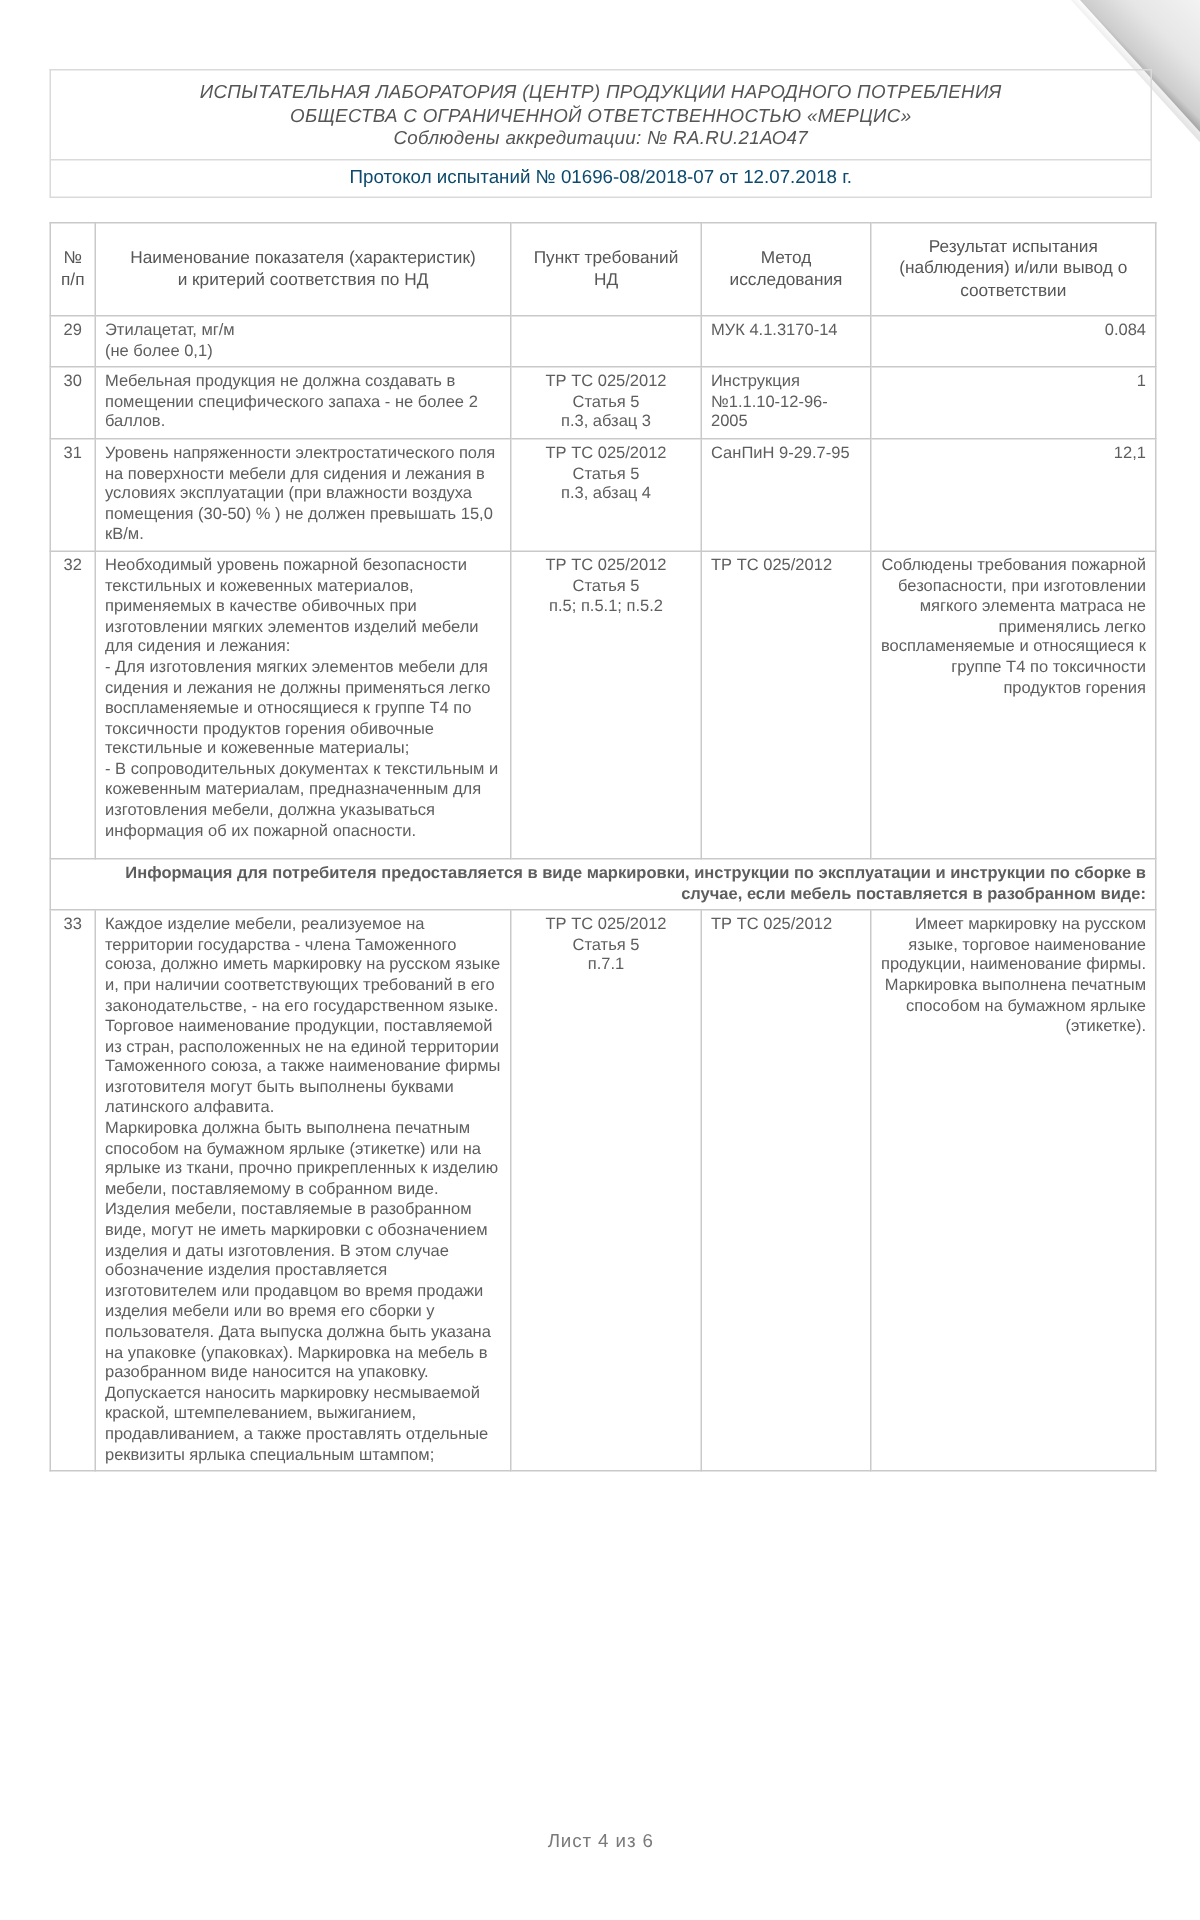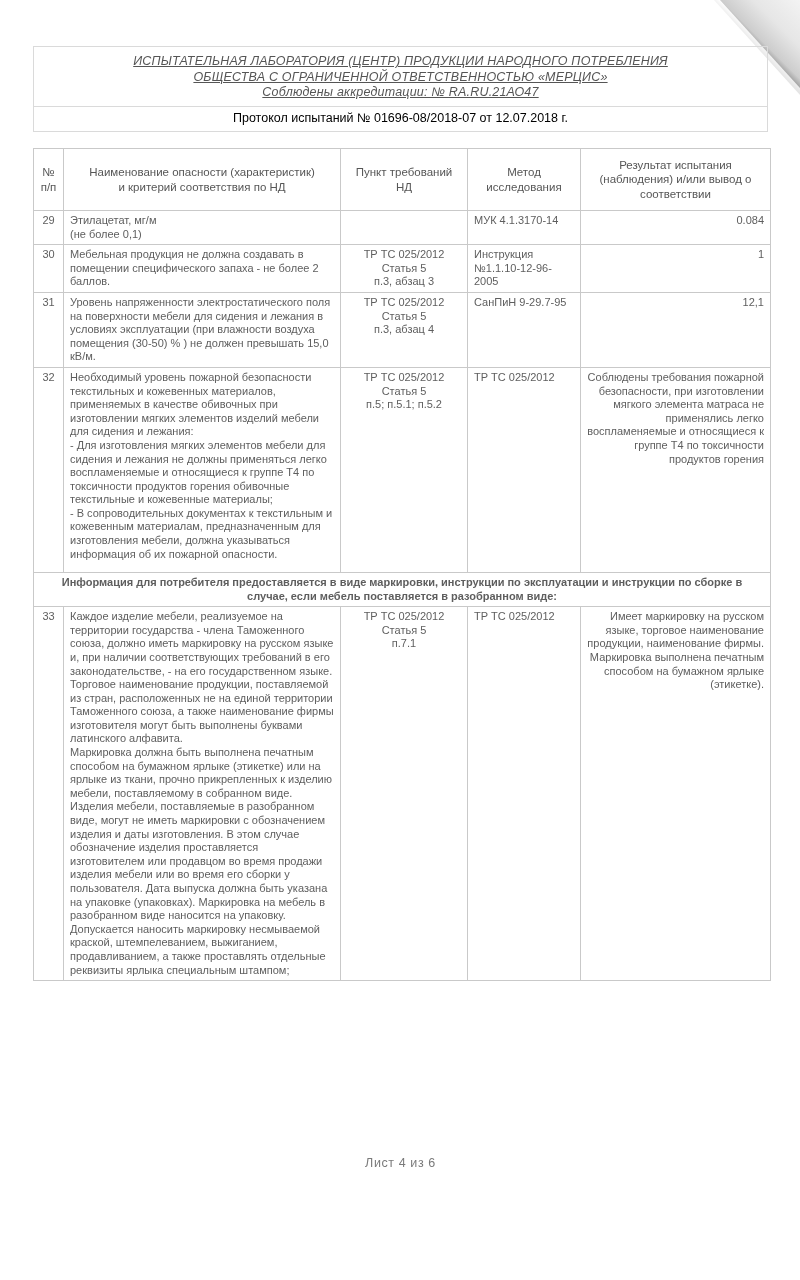--- a/index.html
+++ b/index.html
@@ -32,28 +32,27 @@
     position:absolute; left:33px; top:46px; width:735px;
     color:#555;
   }
   .hdr-main {
     border:1px solid #dadada; border-bottom:none;
     padding:7px 8px 5px 8px;
     text-align:center;
     font-style:italic;
     font-size:12.5px; line-height:15.5px;
     letter-spacing:0.2px;
-    text-decoration:underline;
   }
   .hdr-proto {
     border:1px solid #dadada;
     padding:5px 0 6px 0;
     text-align:center;
     font-size:12.5px; line-height:13px;
-    color:#000000;
+    color:#0c4a6e;
   }
 
   
   table.results {
     position:absolute; left:33px; top:148px;
     width:737px;
     border-collapse:collapse; table-layout:fixed;
   }
   table.results th, table.results td {
     border:1px solid #c9c9c9;
@@ -84,27 +83,27 @@
   tr.h-r30   { height:47px; }
   tr.h-r31   { height:61px; }
   tr.h-r32   { height:205px;margin-top:31px; }
   tr.h-note  { height:33px; }
   tr.h-r33   { height:370px; }
 
   td.c-note {
     font-weight:bold;
     font-size:11.5px; line-height:14.5px;
     color:#4a4a4a;
-    text-align:center;
+    text-align:right;
     padding:2px 4px 3px 3px;
     vertical-align:top;
   }
 
   .page-footer {
-    position:absolute; left:33px; top:1156px; width:735px;
+    position:absolute; left:33px; top:1220px; width:735px;
     text-align:center;
     font-size:12.5px; color:#7a7a7a;
     letter-spacing:0.6px;
   }
 </style>
 </head>
 <body>
 
 <div class="page">
 
@@ -125,21 +124,21 @@
       <col style="width:30px">
         <col style="width:277px">
         <col style="width:127px">
         <col style="width:113px">
         <col style="width:190px">
     </colgroup>
     <thead>
       <tr class="h-head">
         <th>№
 п/п</th>
-        <th>Наименование опасности (характеристик)
+        <th>Наименование показателя (характеристик)
 и критерий соответствия по НД</th>
         <th>Пункт требований
 НД</th>
         <th>Метод
 исследования</th>
         <th>Результат испытания
 (наблюдения) и/или вывод о
 соответствии</th>
       </tr>
     </thead>

